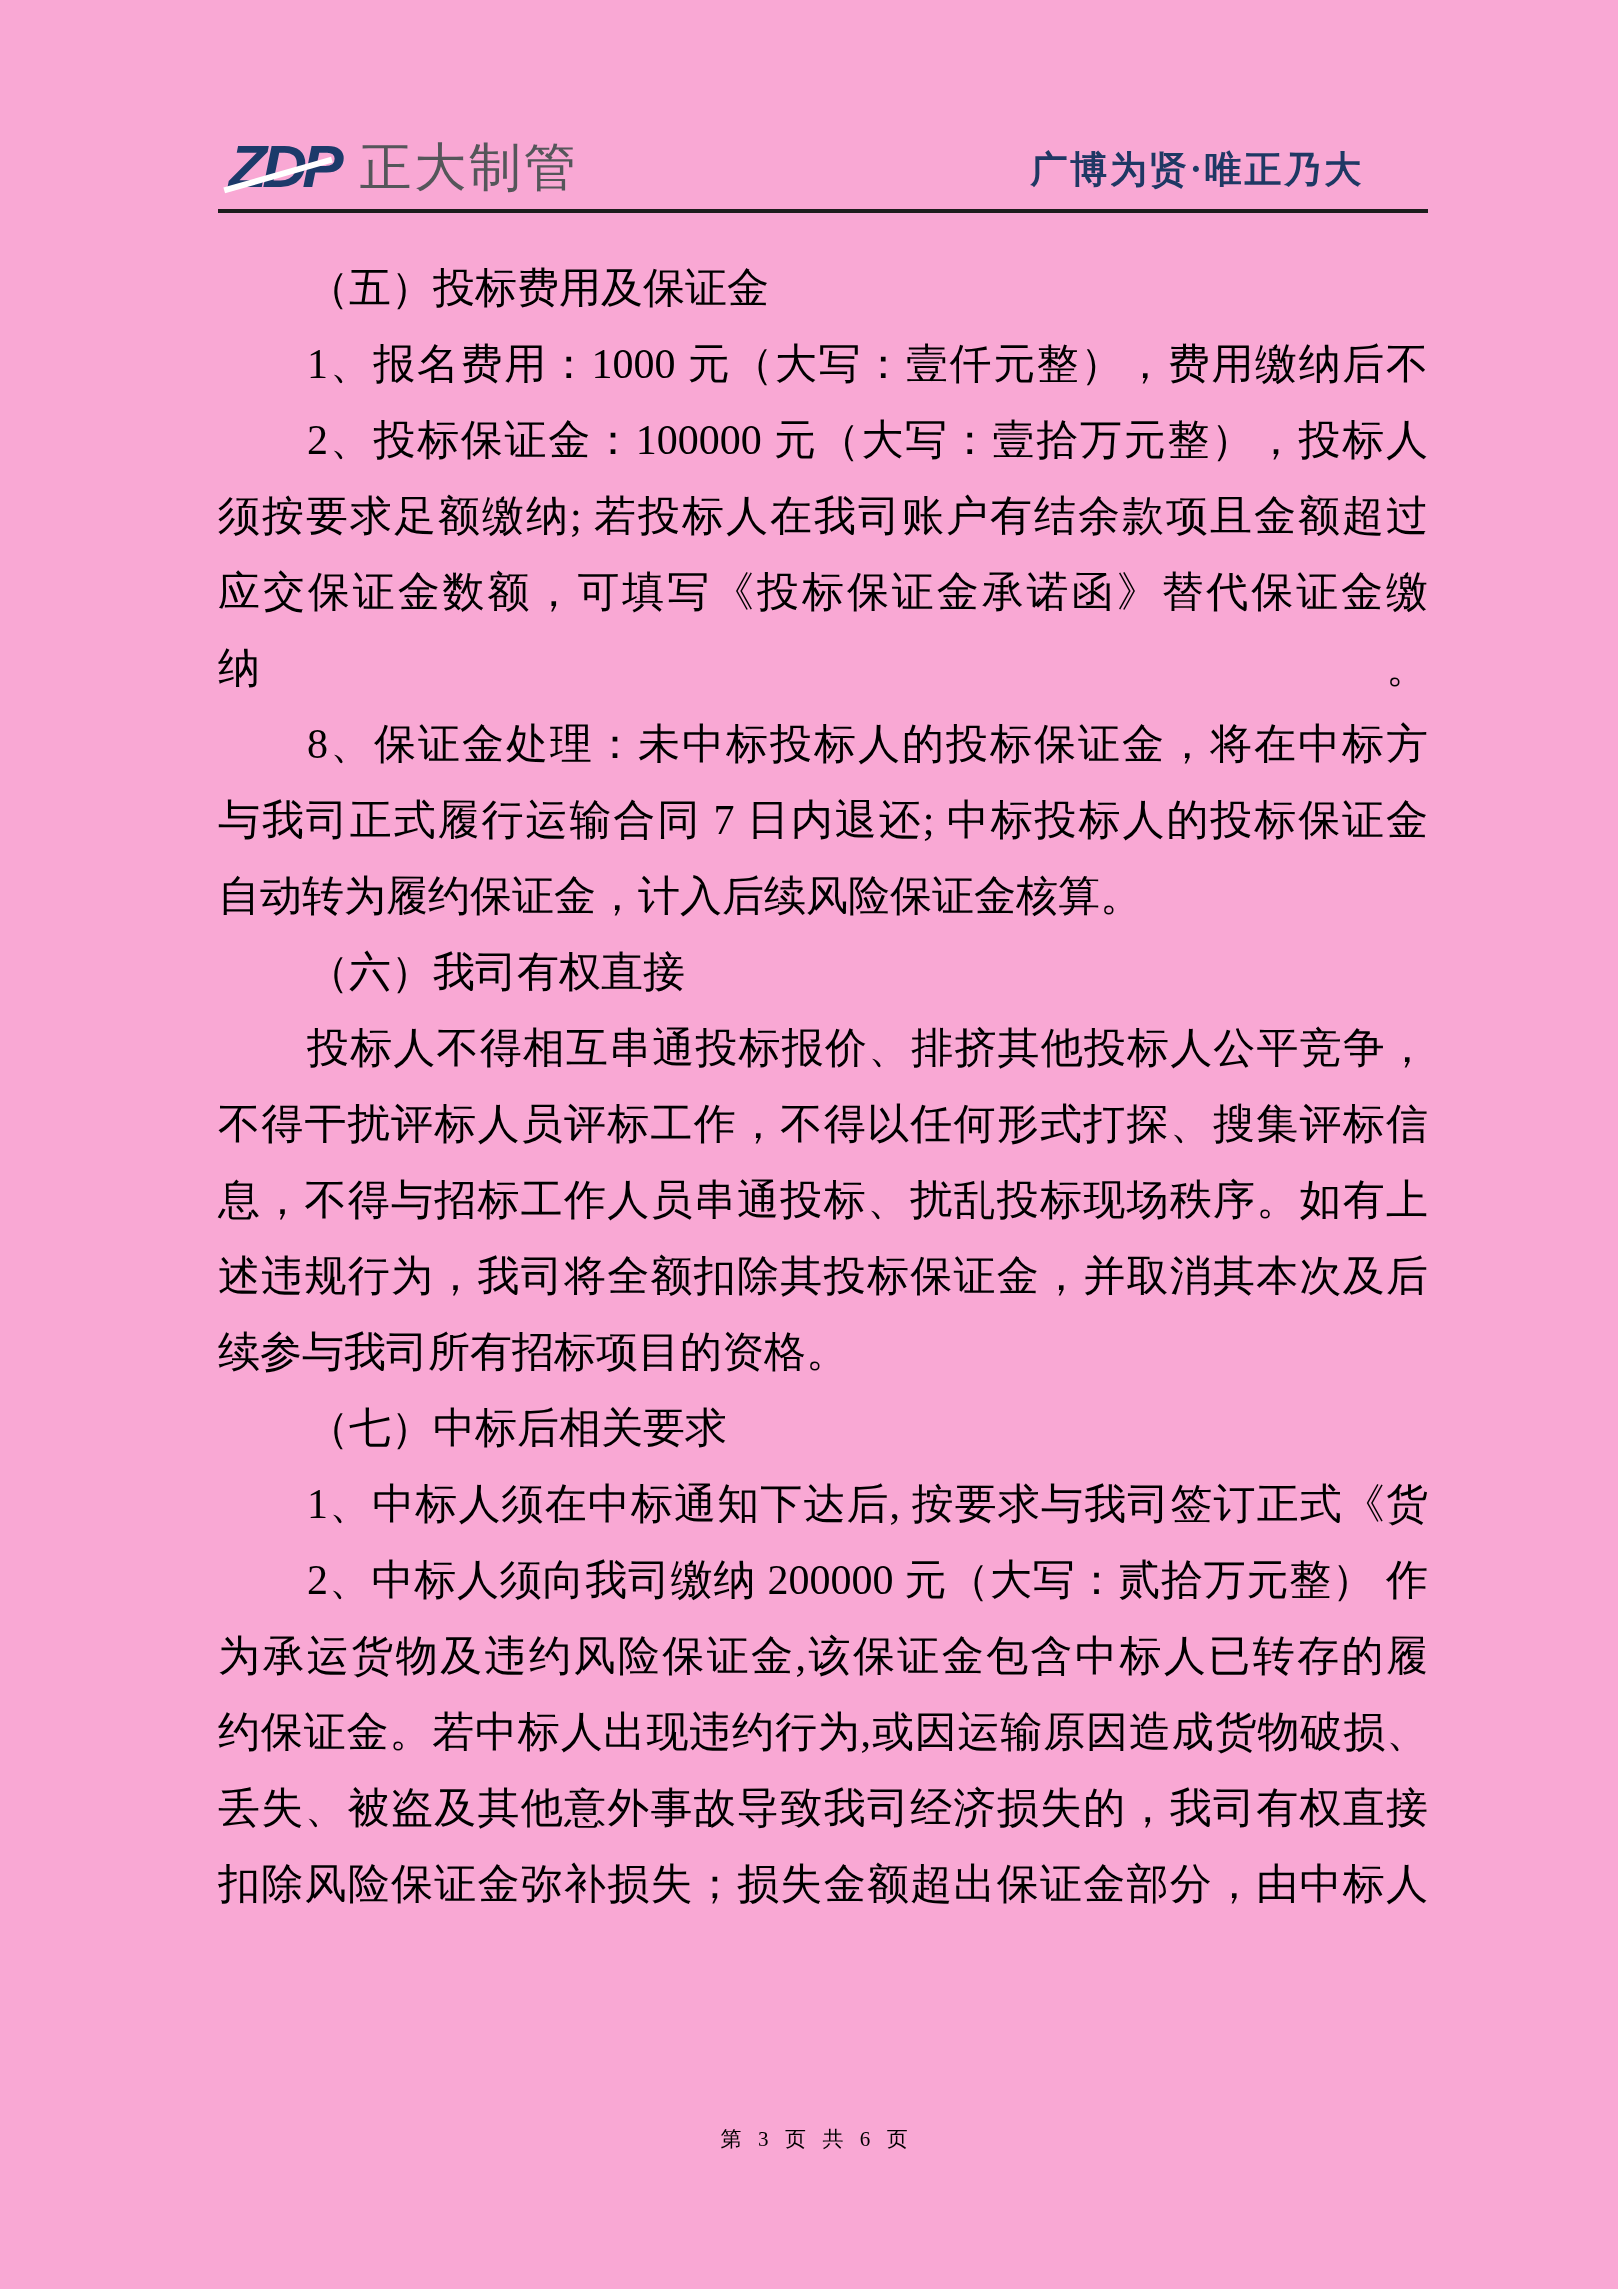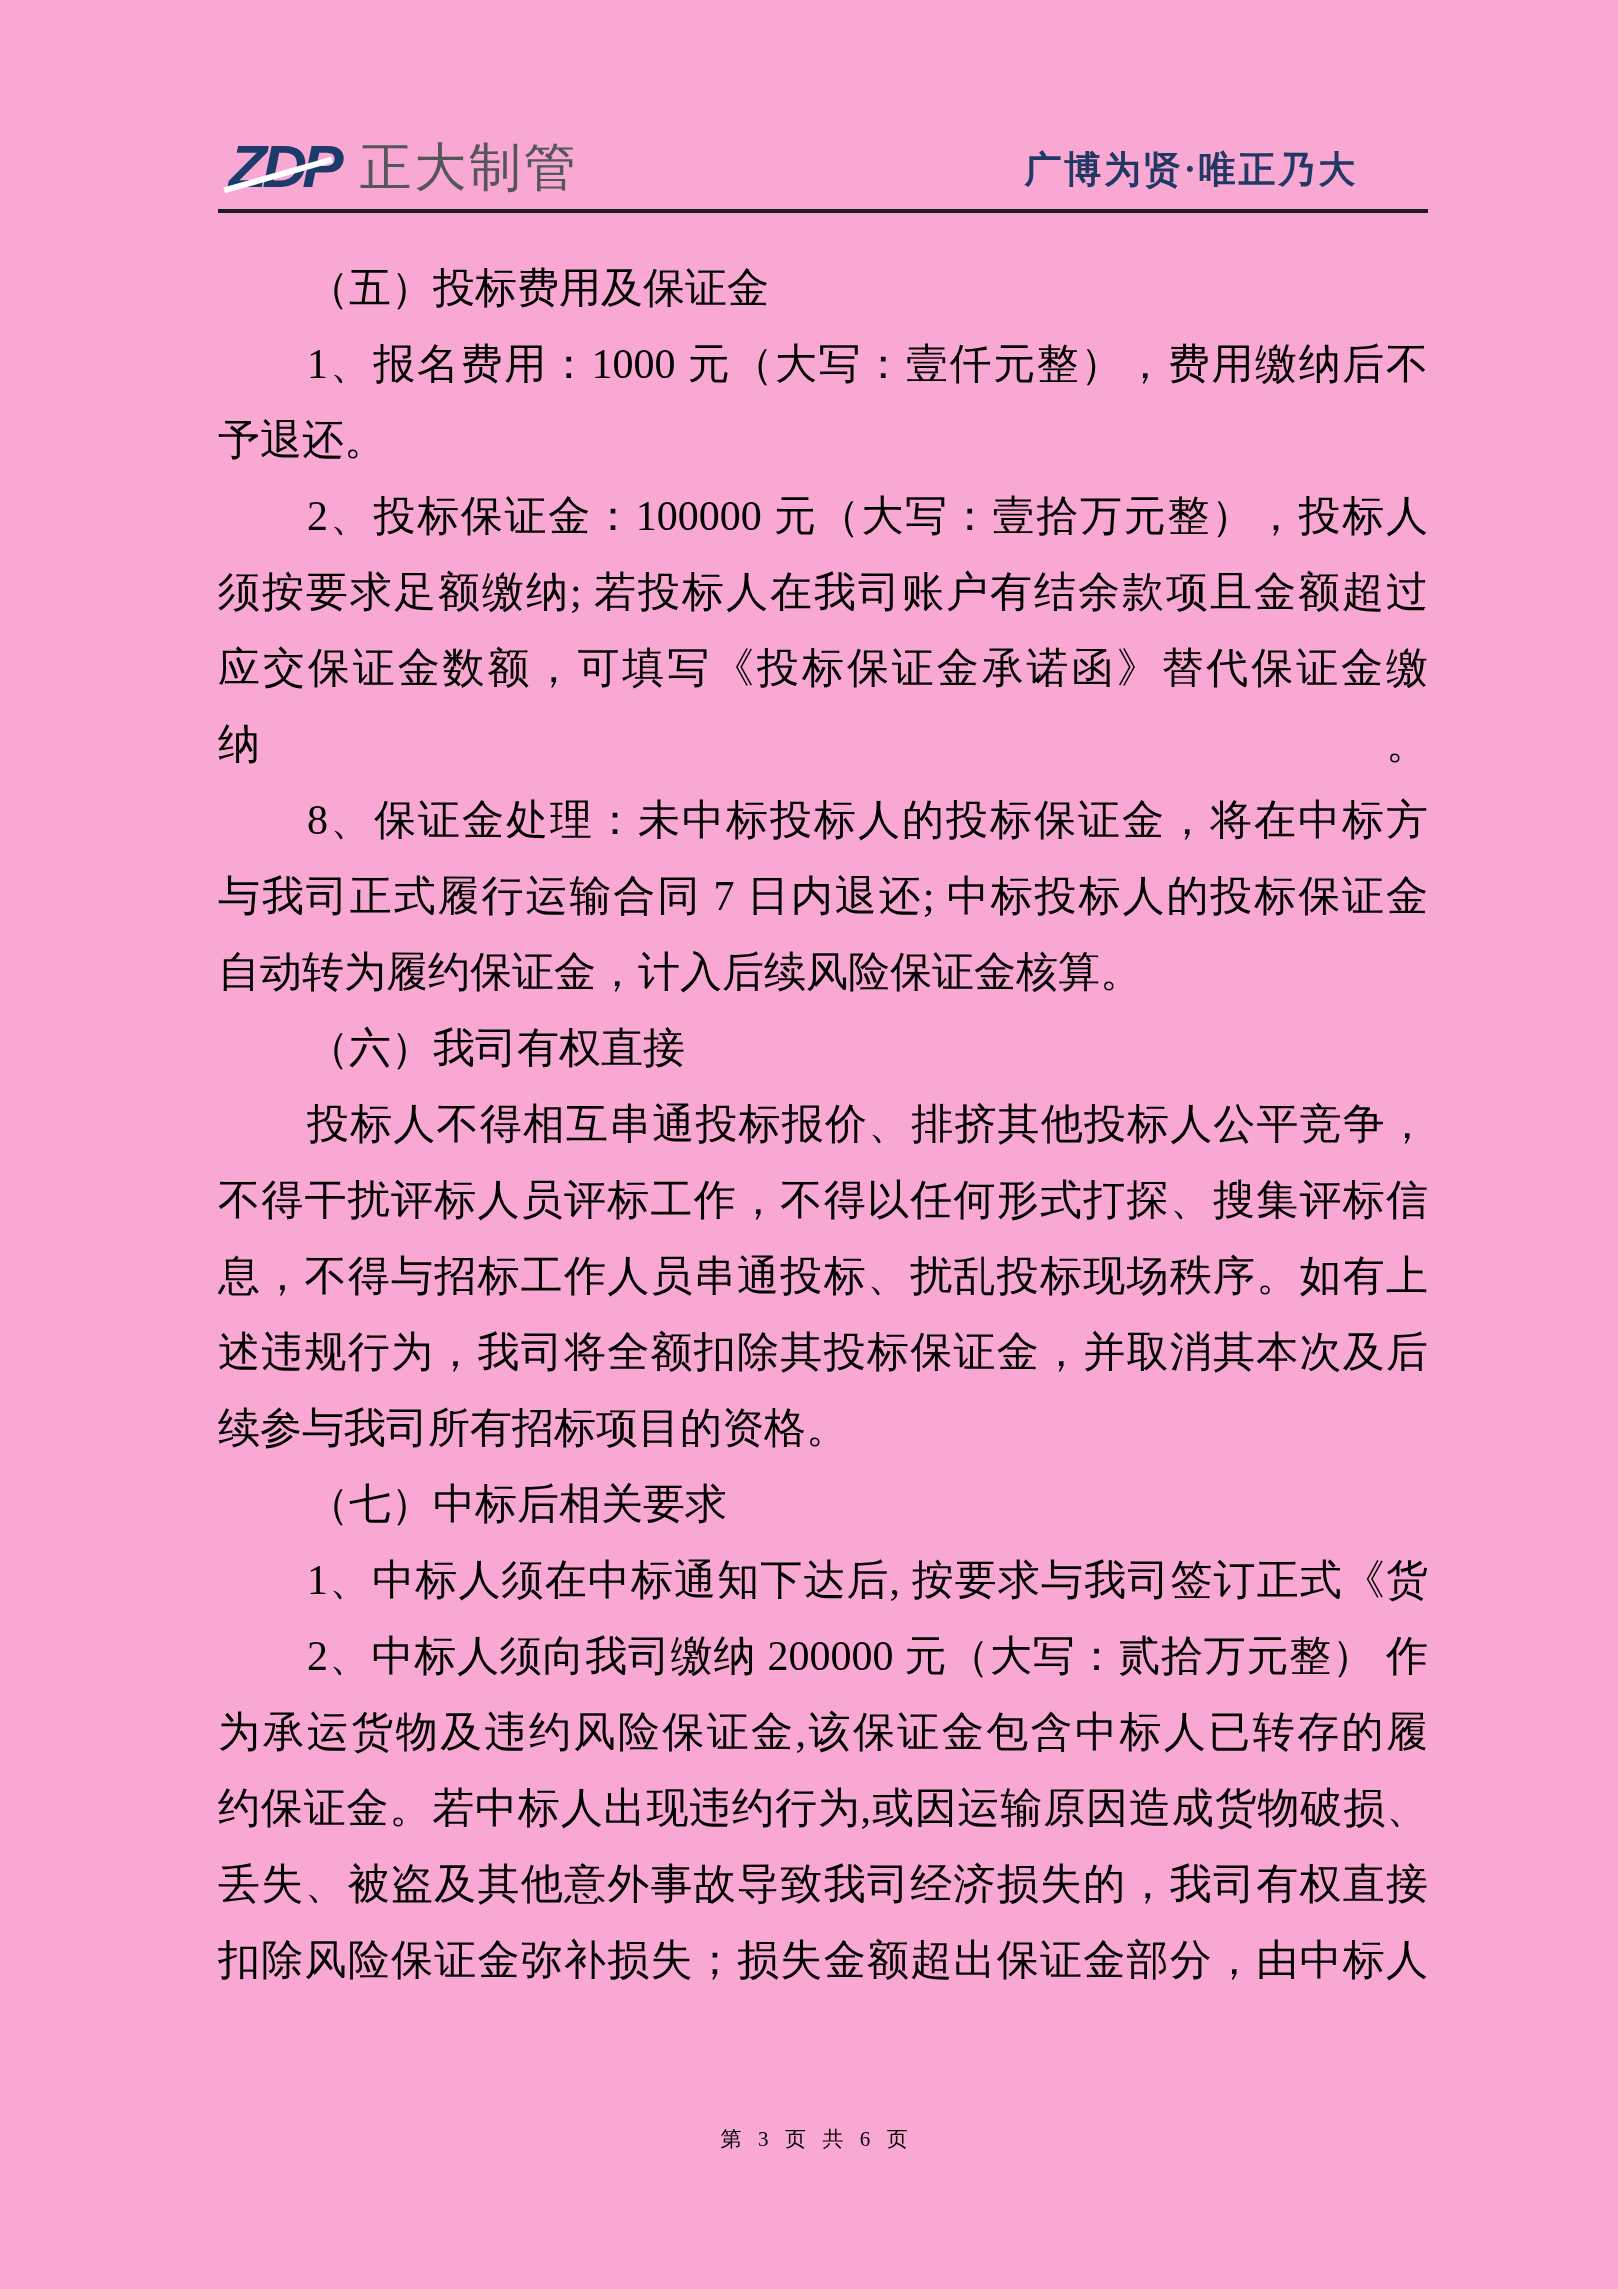--- a/index.html
+++ b/index.html
@@ -58,21 +58,21 @@
     font-family: "Liberation Sans", sans-serif;
     font-weight: 400;
     font-size: 52px;
     line-height: 54px;
     letter-spacing: 2.8px;
     color: #55565a;
   }
   .header-slogan {
     position: absolute;
     top: 149px;
-    right: 260px;
+    right: 254px;
     font-family: "Liberation Serif", serif;
     font-weight: bold;
     font-size: 37px;
     line-height: 41px;
     letter-spacing: 2.8px;
     color: #1f3864;
     white-space: nowrap;
   }
   .header-rule {
     position: absolute;
@@ -131,21 +131,20 @@
     <span class="logo-company">正大制管</span>
   </div>
 
   <div class="header-slogan">广博为贤·唯正乃大</div>
 
   <div class="header-rule"></div>
 
   <div class="doc-body">
       <div class="line indent">（五）投标费用及保证金</div>
       <div class="line indent full">1、报名费用：1000 元（大写：壹仟元整），费用缴纳后不</div>
-      <div class="line">予退还。</div>
       <div class="line indent full">2、投标保证金：100000 元（大写：壹拾万元整），投标人</div>
       <div class="line full">须按要求足额缴纳; 若投标人在我司账户有结余款项且金额超过</div>
       <div class="line full">应交保证金数额，可填写《投标保证金承诺函》替代保证金缴纳。</div>
       <div class="line indent full">8、保证金处理：未中标投标人的投标保证金，将在中标方</div>
       <div class="line full">与我司正式履行运输合同 7 日内退还; 中标投标人的投标保证金</div>
       <div class="line">自动转为履约保证金，计入后续风险保证金核算。</div>
       <div class="line indent">（六）我司有权直接</div>
       <div class="line indent full">投标人不得相互串通投标报价、排挤其他投标人公平竞争，</div>
       <div class="line full">不得干扰评标人员评标工作，不得以任何形式打探、搜集评标信</div>
       <div class="line full">息，不得与招标工作人员串通投标、扰乱投标现场秩序。如有上</div>

